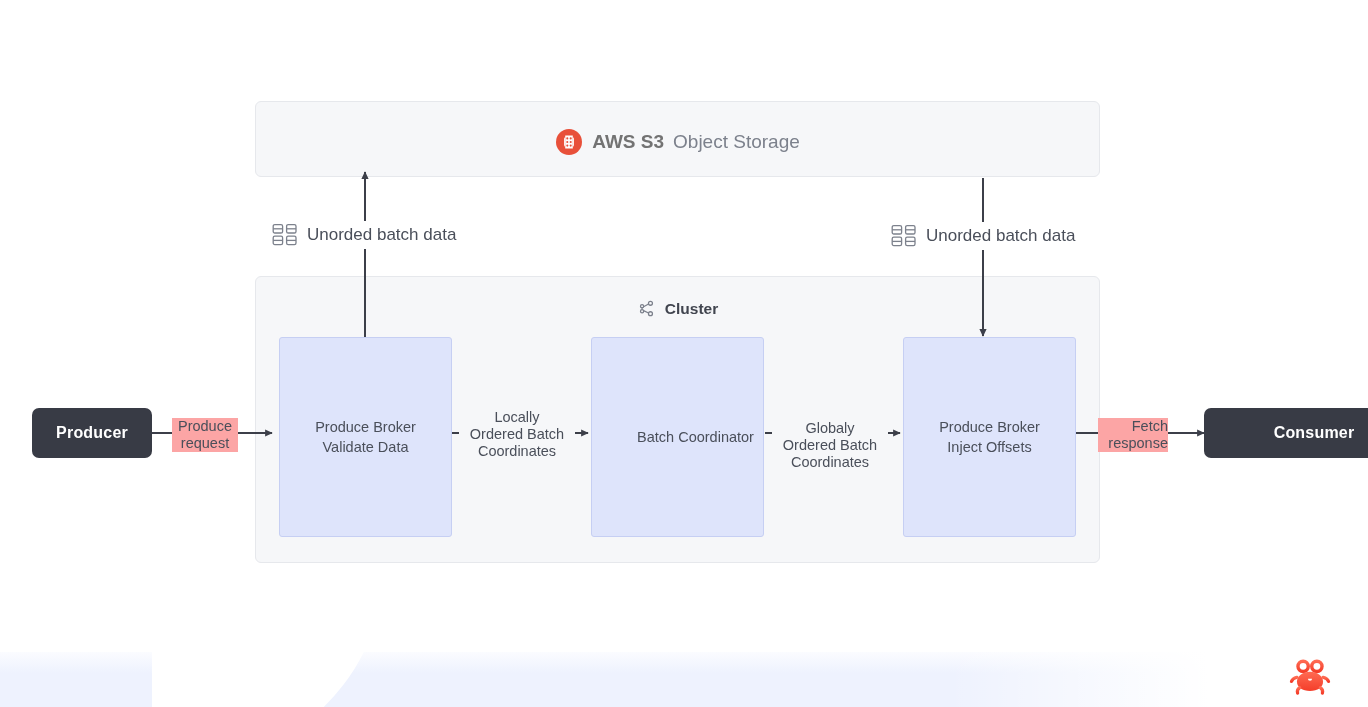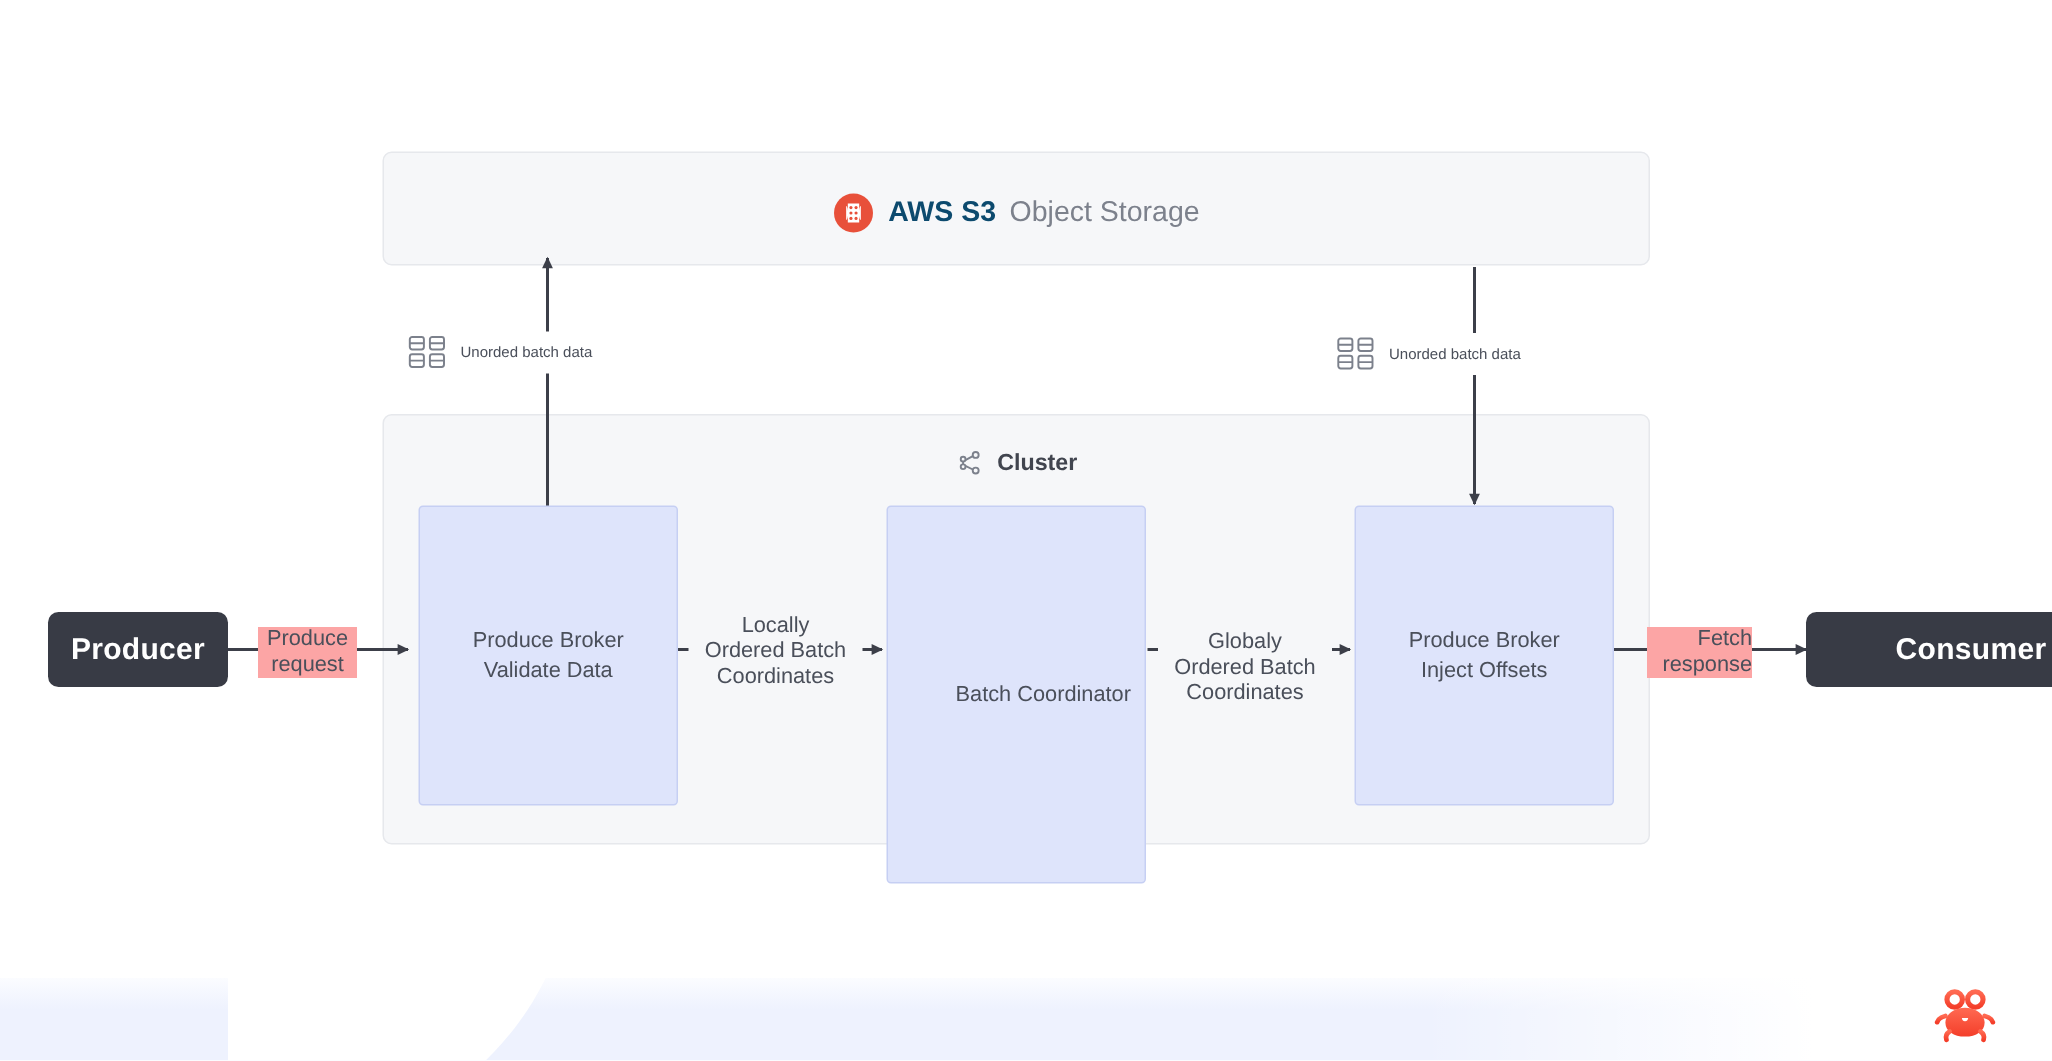--- a/index.html
+++ b/index.html
@@ -93,21 +93,21 @@
   }
   .panel-title.cluster-title {
     left: 0;
     right: 0;
     top: 22px;
     justify-content: center;
     font-size: 15.5px;
   }
   .title-strong {
     font-weight: bold;
-    color: #0c4a6e;
+    color: #737373;
   }
   .title-light {
     font-weight: normal;
     color: #7c818c;
   }
   .cluster-label {
     font-weight: bold;
     color: #41454f;
   }
 
@@ -135,21 +135,21 @@
   }
 
   .dark-box {
     position: absolute;
     background: #383b45;
     border-radius: 7px;
     display: flex;
     align-items: center;
     justify-content: center;
     color: #ffffff;
-    font-size: 20px;
+    font-size: 16px;
     font-weight: bold;
     letter-spacing: .2px;
   }
 
   
   .edge-label {
     position: absolute;
     font-size: 14.5px;
     color: #4a4f5a;
     text-align: center;
@@ -159,21 +159,21 @@
   }
   .edge-label.on-panel {
     background: #f6f7f9;
   }
 
   .store-label {
     position: absolute;
     display: flex;
     align-items: center;
     gap: 9px;
-    font-size: 10px;
+    font-size: 17px;
     color: #4a4f5a;
     background: #ffffff;
     white-space: nowrap;
     padding: 2px 3px;
   }
 
   svg.wires {
     position: absolute;
     left: 0;
     top: 0;
@@ -268,21 +268,21 @@
       <path d="M983,178 L983,222"></path>
       <path d="M983,247 L983,336" marker-end="url(#ah)"></path>
     </g>
   </svg>
 
   <div class="node-box" style="left:279px; top:337px; width:173px; height:200px;">
     <div class="node-title">Produce Broker</div>
     <div class="node-sub">Validate Data</div>
   </div>
 
-  <div class="node-box" style="left:591px; top:337px; width:173px; height:252px;padding-left:36px;">
+  <div class="node-box" style="left:591px; top:337px; width:173px; height:200px;padding-left:36px;">
     <div class="node-title">Batch Coordinator</div>
   </div>
 
   <div class="node-box" style="left:903px; top:337px; width:173px; height:200px;">
     <div class="node-title">Produce Broker</div>
     <div class="node-sub">Inject Offsets</div>
   </div>
 
   <div class="dark-box" style="left:32px; top:408px; width:120px; height:50px;">
     <span>Producer</span>

